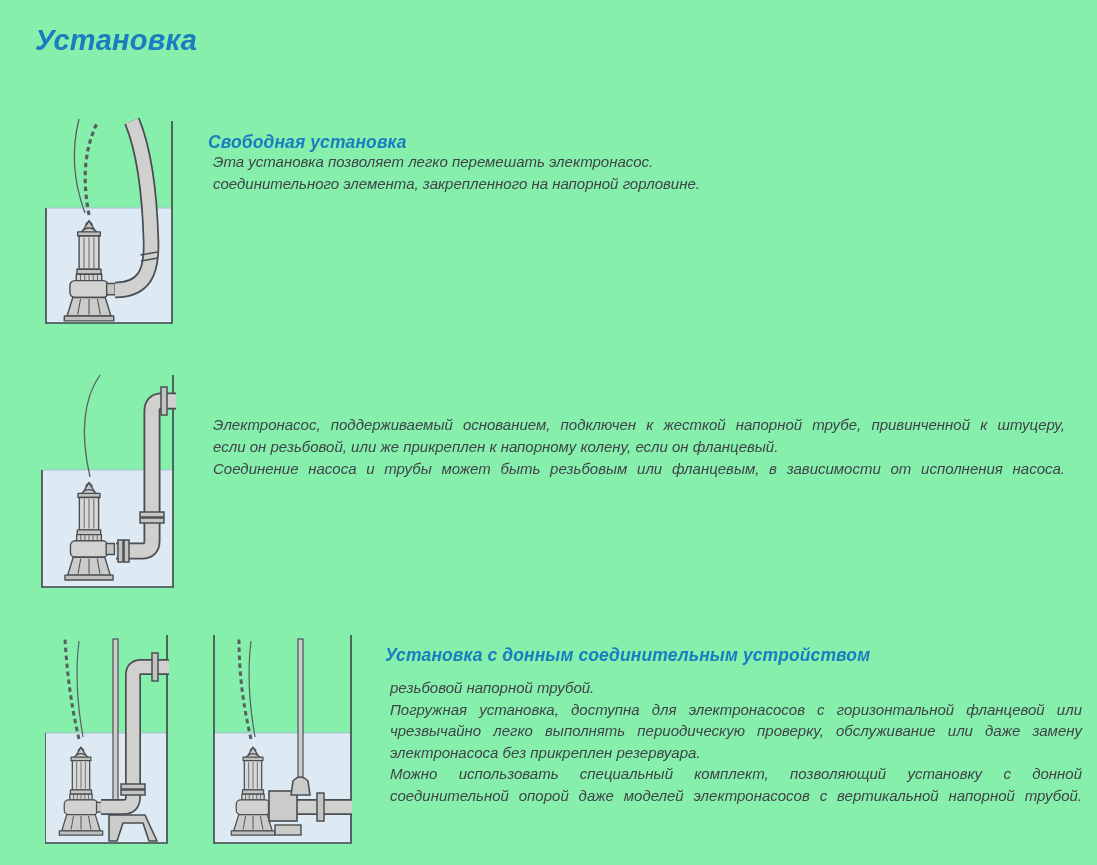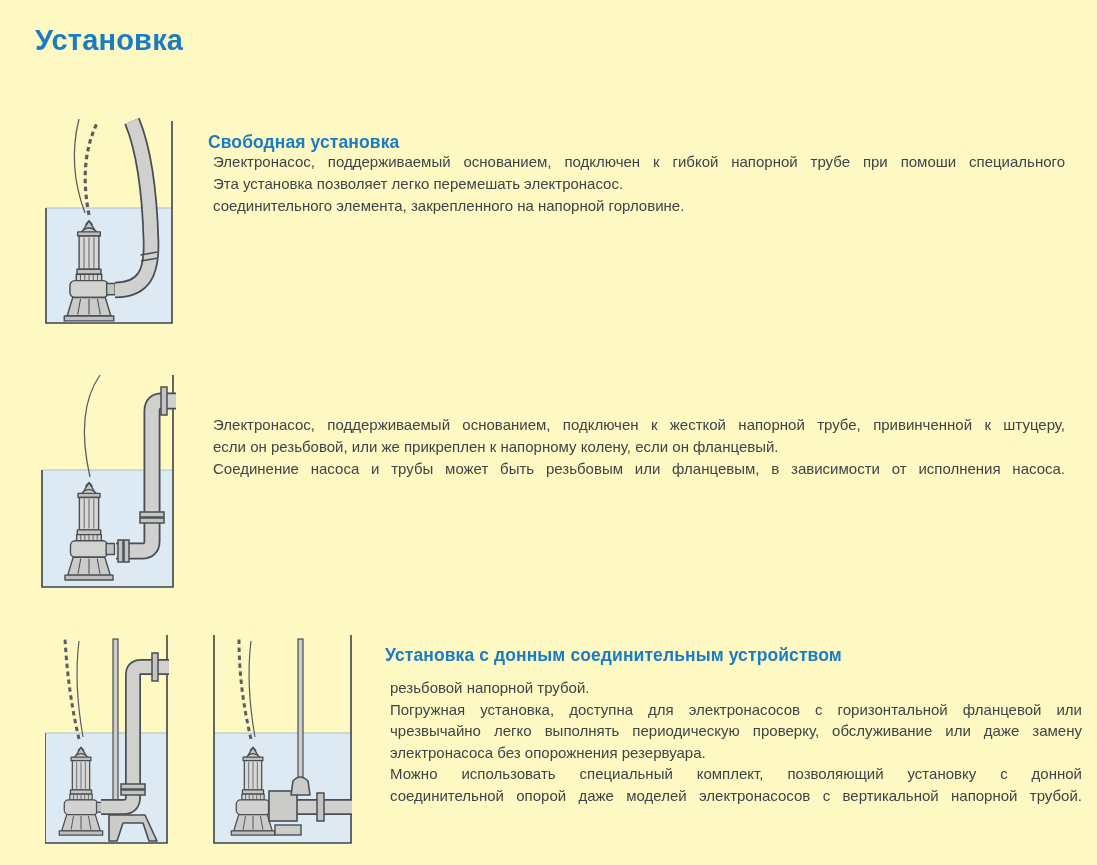--- a/index.html
+++ b/index.html
@@ -2,22 +2,23 @@
 <html style="--accent: #1a7cc1; --body_text: #3f4449; --water: #dde9f3; --metal: #d2d3d1; --metal_light: #d8d9d7; --metal_dark: #c4c5c3; --outline: #4a4e52; --tank: #3f4449;"><head>
 <meta charset="utf-8">
 <style>
   :root{
     --accent:#1a7cc1; --body_text:#3f4449; --water:#dde9f3;
     --metal:#d2d3d1; --metal_light:#d8d9d7; --metal_dark:#c4c5c3;
     --outline:#4a4e52; --tank:#3f4449;
   }
   html,body{margin:0;padding:0;background:#fff;}
   .page{
-    position:relative;width:1097px;height:865px;background:#fef9c3;overflow:hidden;
+    position:relative;width:1097px;height:865px;background:#86efac;overflow:hidden;
     font-family:"Liberation Sans",sans-serif;
+    font-style:italic;
   }
   .abs{position:absolute;}
   .doc-title{
     font-size:29px;font-weight:bold;color:var(--accent);
     letter-spacing:.2px;
   }
   .sec-heading{
     font-size:17.5px;font-weight:bold;color:var(--accent);
     letter-spacing:.1px;
   }
@@ -69,21 +70,20 @@
         <path d="M70,177 C100,177 107,158 106,128 C105,92 101,42 87,8" stroke="var(--outline)" stroke-width="16.5" fill="none"></path>
         <path d="M70,177 C100,177 107,158 106,128 C105,92 101,42 87,8" stroke="#d0d1cf" stroke-width="13" fill="none"></path>
         <path d="M96,148 L113,145 M95.5,142 L112.5,139" stroke="var(--outline)" stroke-width="1.6" fill="none"></path>
       </g>
     </svg>
   </div>
 
   <div class="abs sec-heading" style="left:208px;top:123px;margin-top:9px;">Свободная установка</div>
 
   <div class="abs para" style="left:213px;top:151px;width:852px;">
-    <div class="ln jf">Электронасос, поддерживаемый основанием, подключен к гибкой напорной трубе при помоши специального</div>
     <div class="ln">Эта установка позволяет легко перемешать электронасос.</div>
     <div class="ln">соединительного элемента, закрепленного на напорной горловине.</div>
   </div>
 
   <div class="abs" style="left:40px;top:373px;">
     <svg width="136" height="216" viewBox="0 0 136 216">
       <rect x="2" y="97" width="131" height="117" style="fill:var(--water)"></rect>
       <path d="M2,97 H133" stroke="#aabfd4" stroke-width="1" fill="none"></path>
       <path d="M2,97 V214 H133 V2" stroke="var(--tank)" stroke-width="1.6" fill="none"></path>
       <path d="M50,104 C40,60 44,25 60,2" stroke="#5a5e62" stroke-width="1.3" fill="none"></path>
@@ -152,18 +152,18 @@
       </g>
     </svg>
   </div>
 
   <div class="abs sec-heading" style="left:385px;top:645px;">Установка с донным соединительным устройством</div>
 
   <div class="abs para tight" style="left:390px;top:677px;width:692px;">
     <div class="ln">резьбовой напорной трубой.</div>
     <div class="ln jf">Погружная установка, доступна для электронасосов с горизонтальной фланцевой или</div>
     <div class="ln jf">чрезвычайно легко выполнять периодическую проверку, обслуживание или даже замену</div>
-    <div class="ln">электронасоса без опорожнения резервуара.</div>
+    <div class="ln">электронасоса без прикреплен резервуара.</div>
     <div class="ln jf">Можно использовать специальный комплект, позволяющий установку с донной</div>
     <div class="ln jf">соединительной опорой даже моделей электронасосов с вертикальной напорной трубой.</div>
   </div>
 
 </div>
 
 </body></html>

